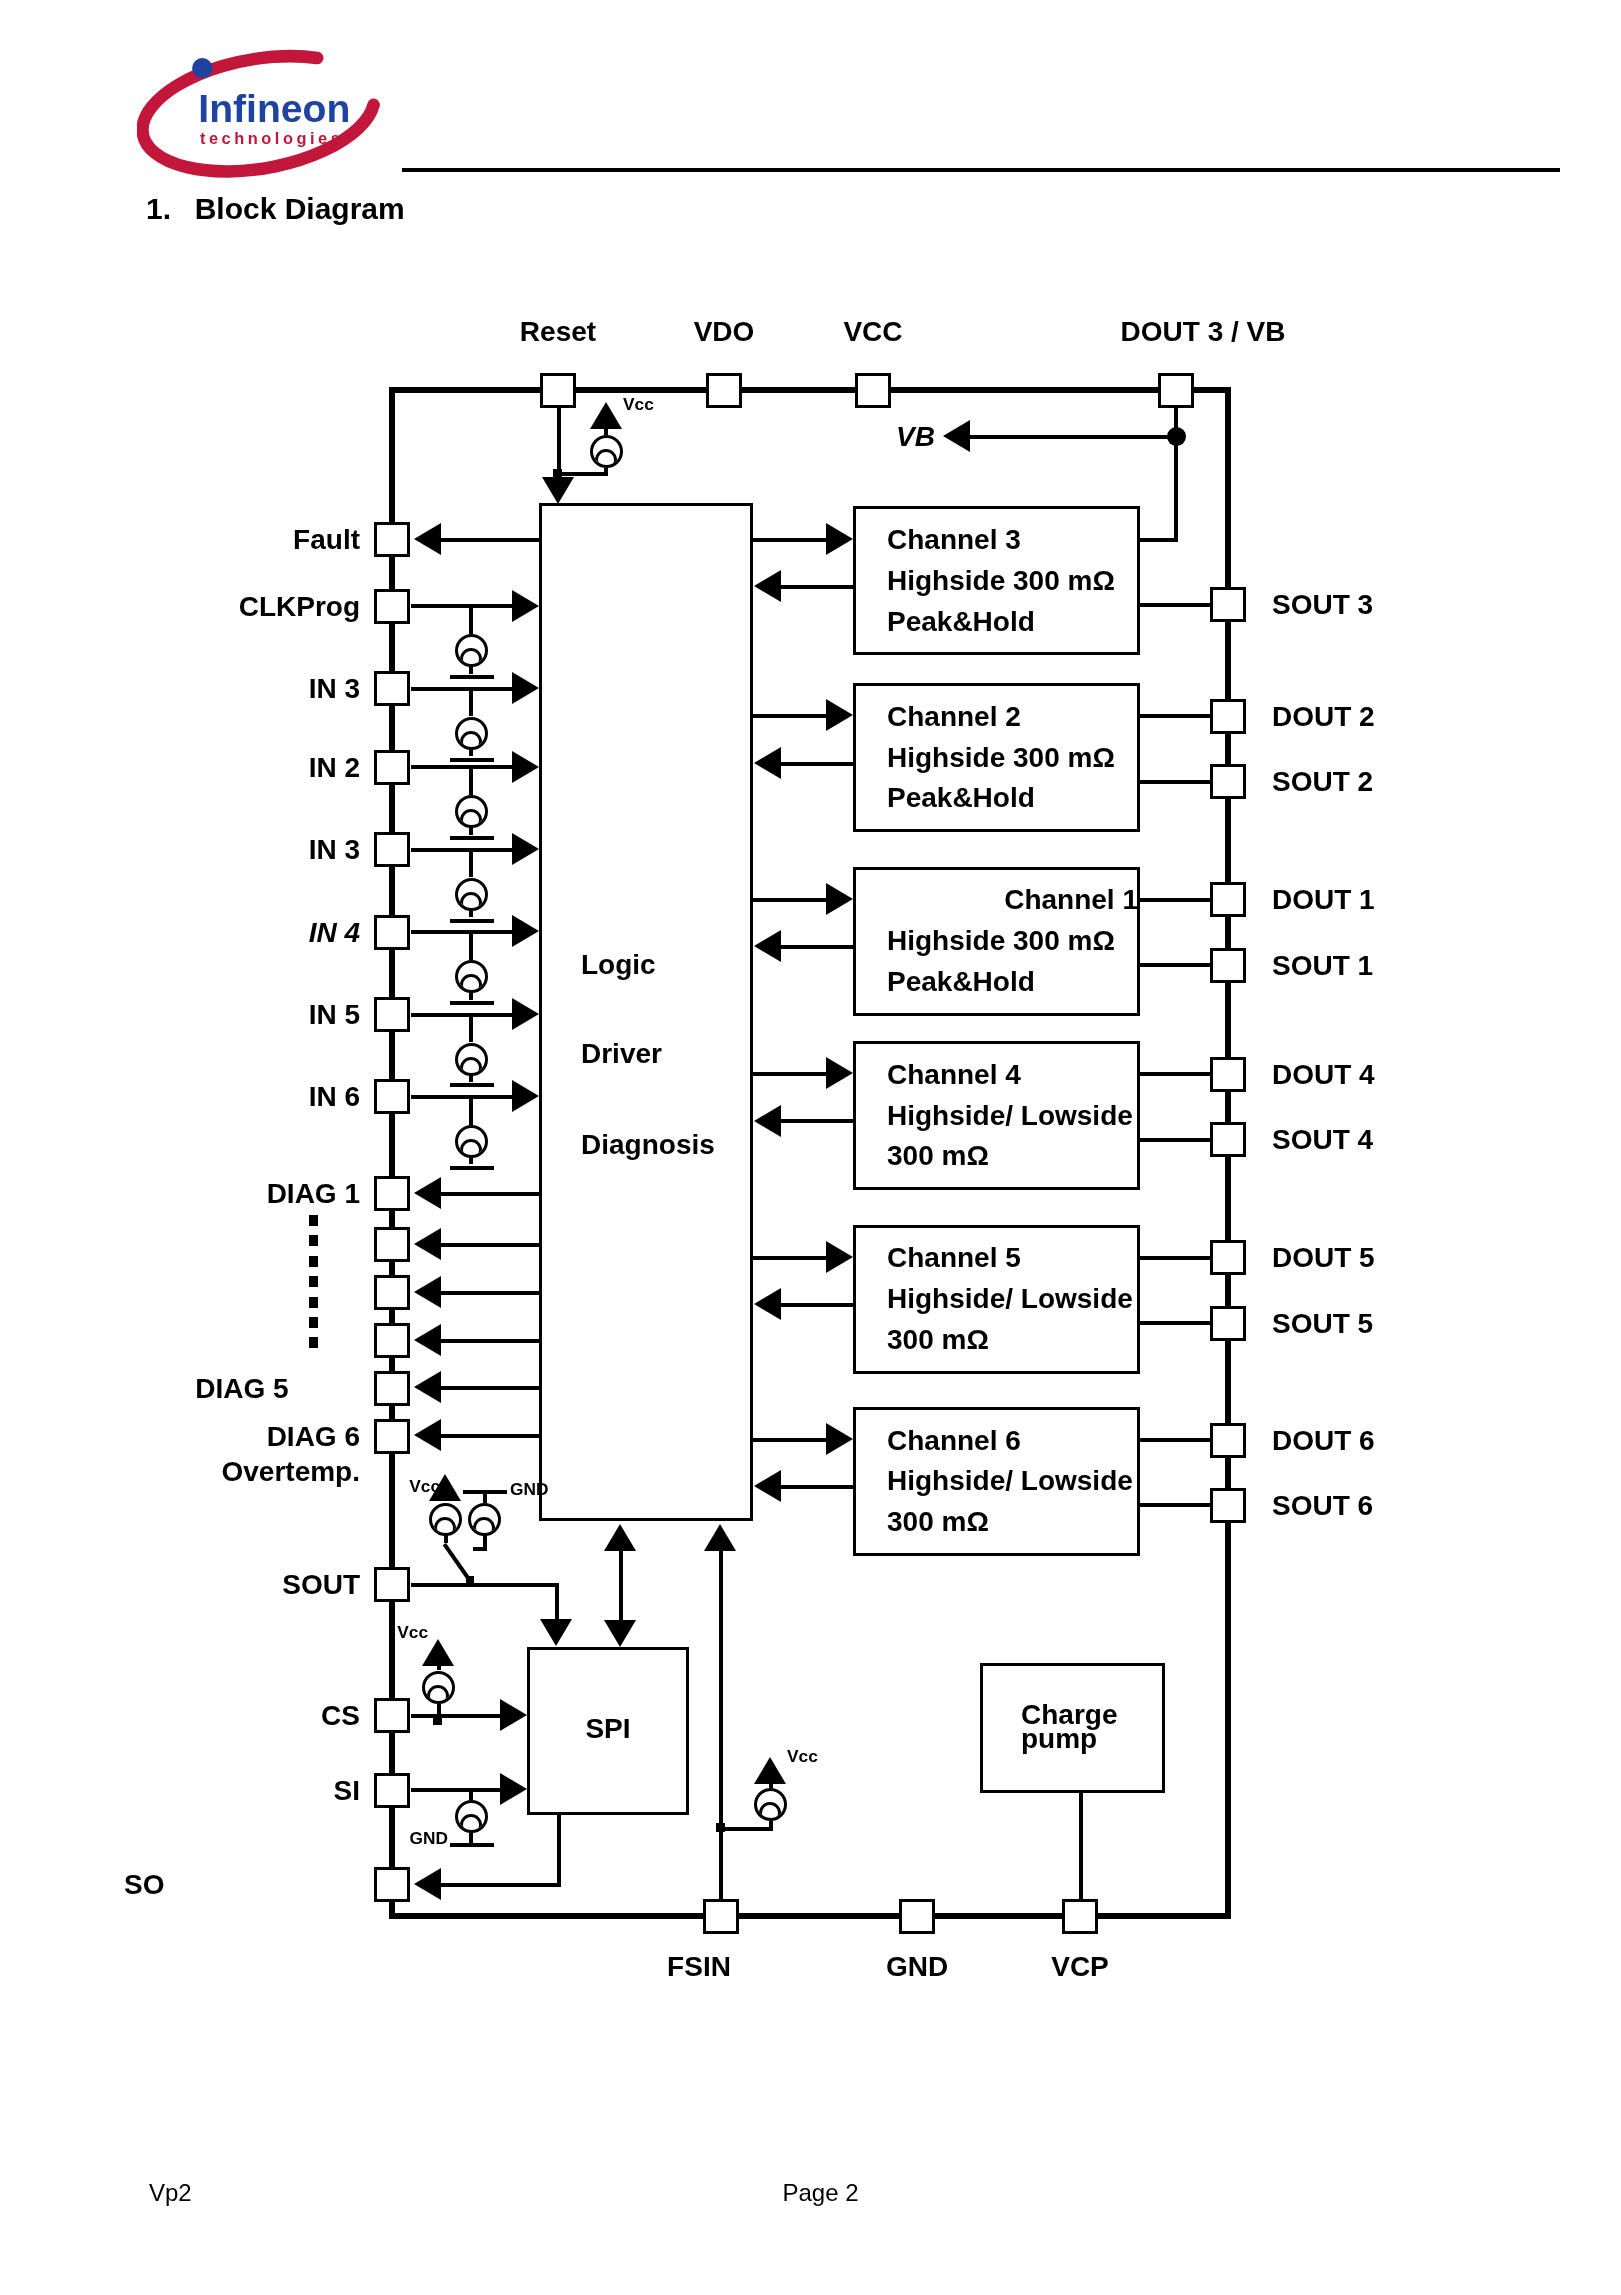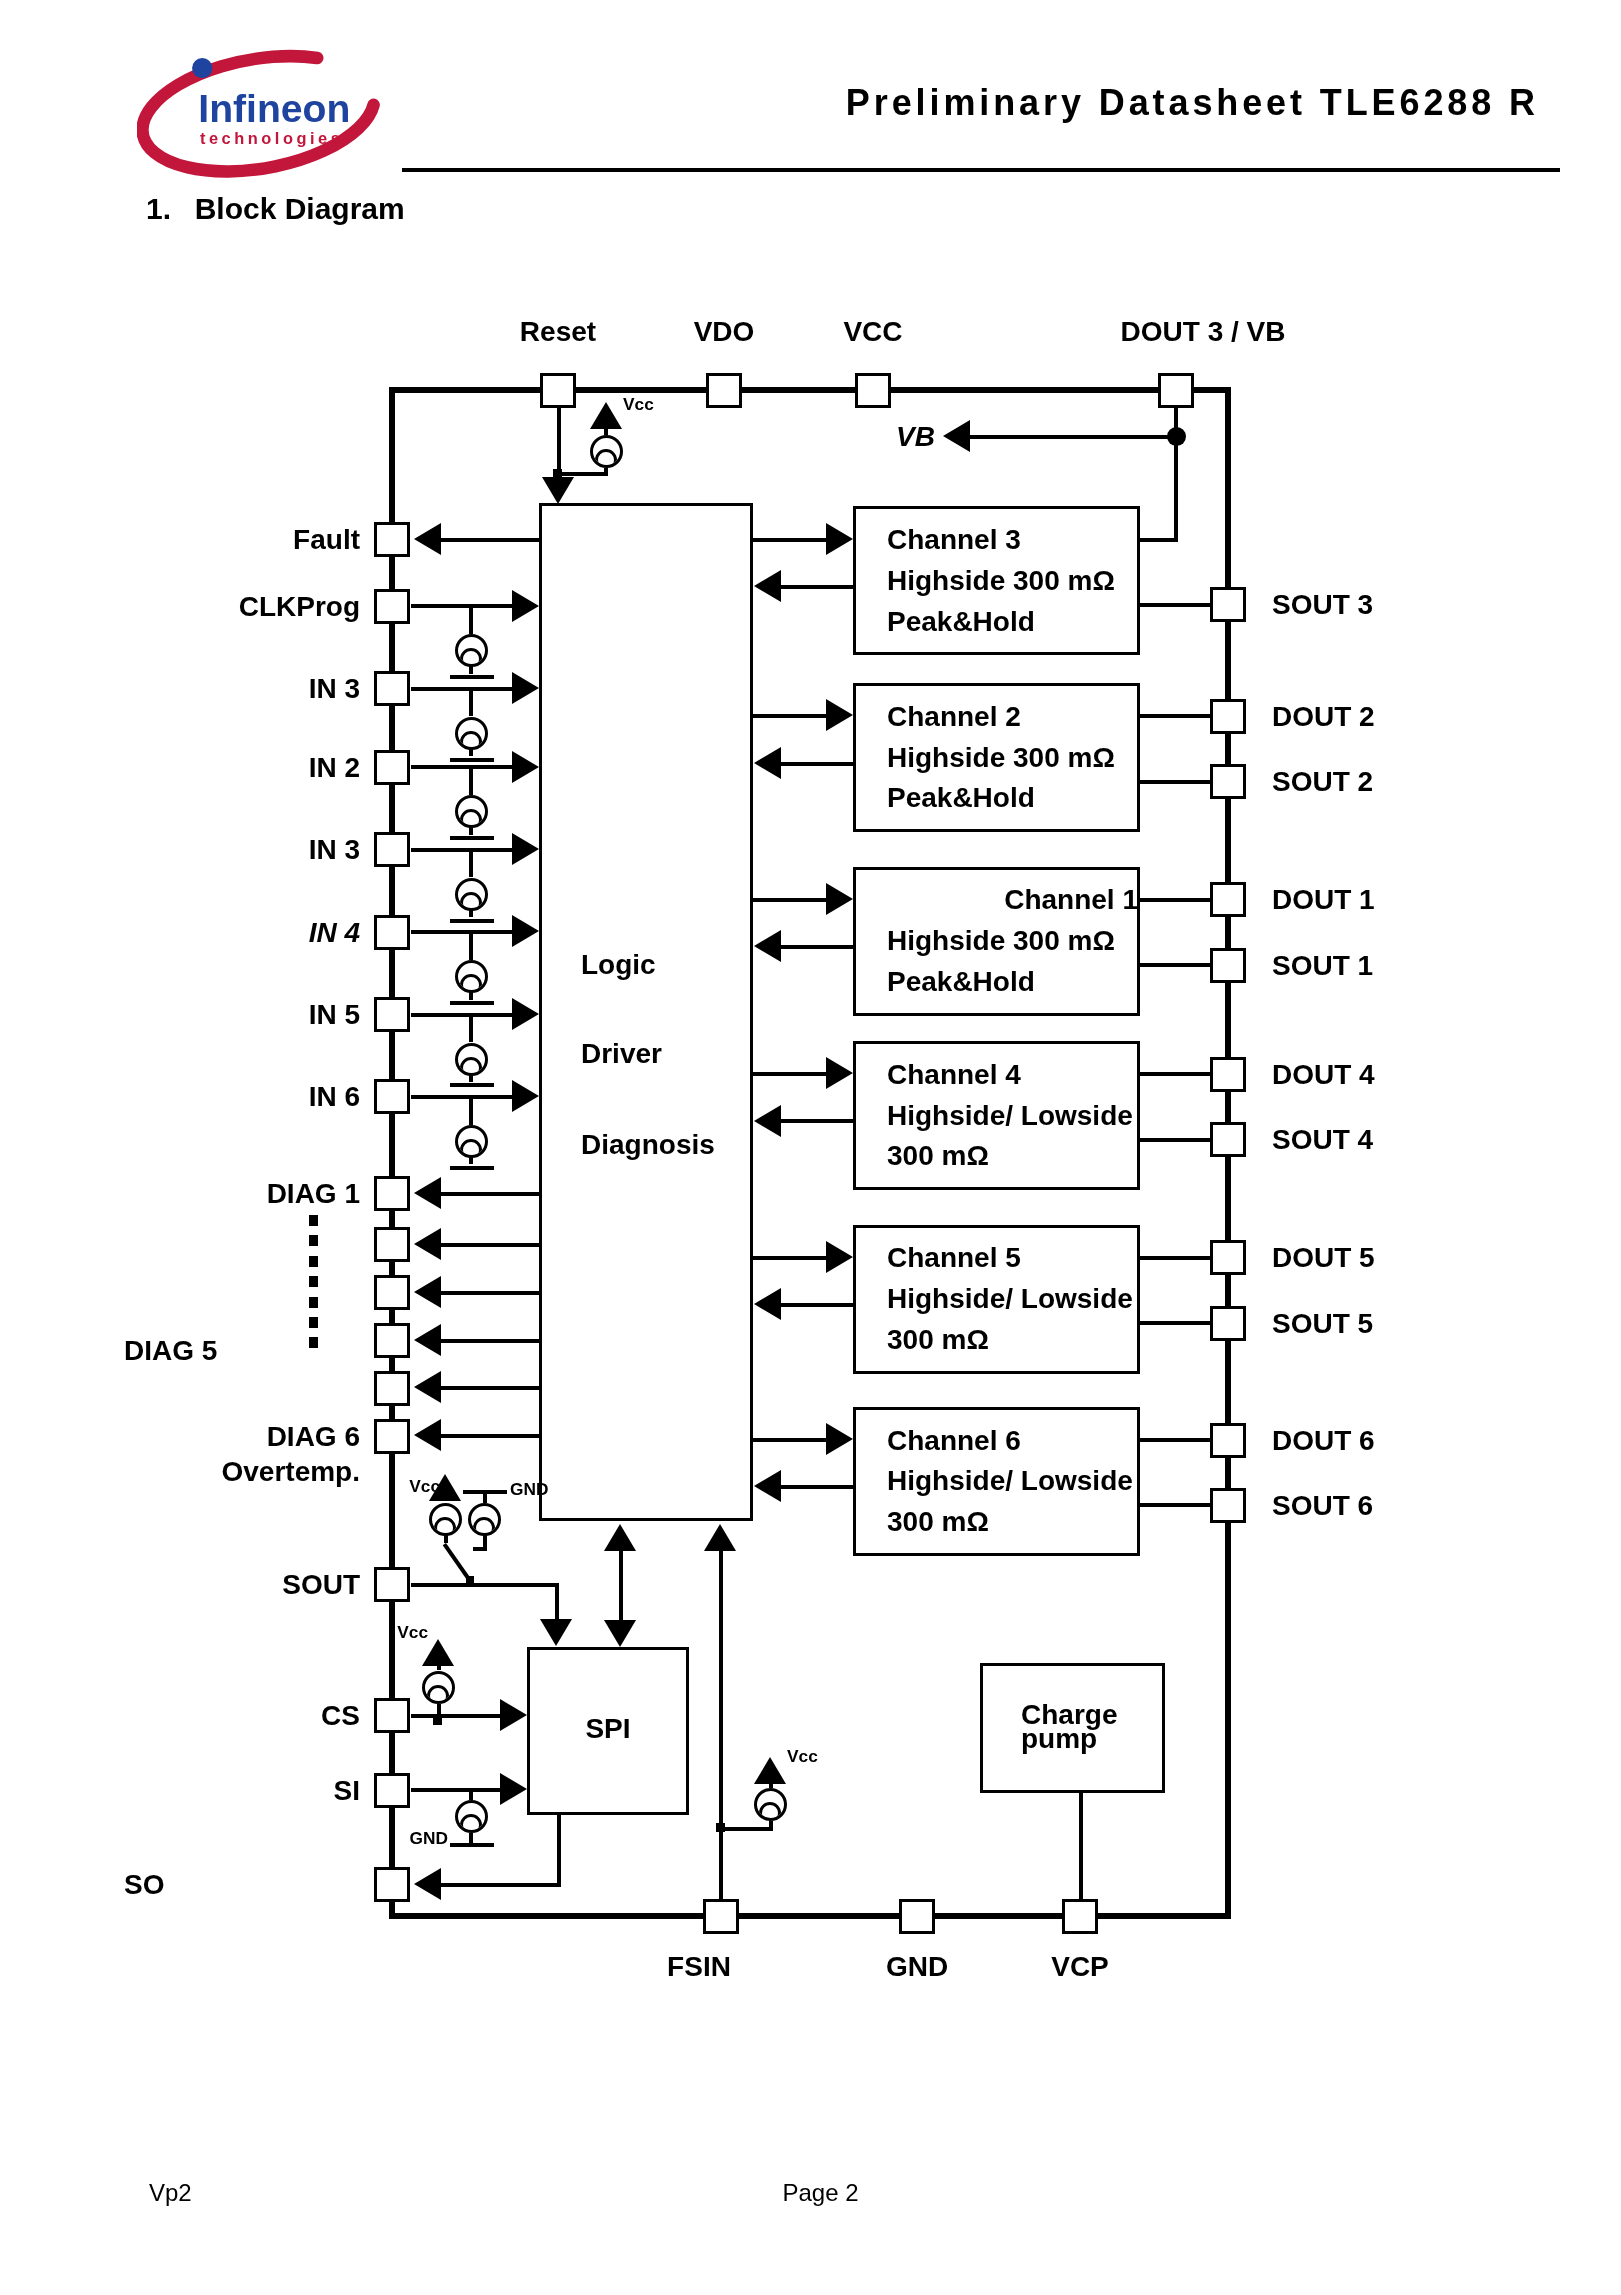--- a/index.html
+++ b/index.html
@@ -28,21 +28,20 @@
 <body>
 <div id="canvas">
 
 <svg id="logo" width="251" height="133" viewBox="0 0 320 170">
   <path d="M 230 14 A 150 70 -10 1 0 302 74" fill="none" stroke="var(--inf-red)" stroke-width="16" stroke-linecap="round"></path>
   <circle cx="83" cy="27" r="13" fill="var(--inf-blue)"></circle>
   <text x="78" y="96" font-weight="bold" font-size="50" fill="var(--inf-blue)">Infineon</text>
   <text x="80" y="124" font-weight="bold" font-size="21" letter-spacing="4.5" fill="var(--inf-red)">technologies</text>
 </svg>
 
-<div id="title">Preliminary Datasheet TLE6288 R</div>
 <div id="rule"></div>
 <div id="heading">
   <span>1.</span>
   <span>Block Diagram</span>
 </div>
 
 <div class="footer" style="left:149px;">Vp2</div>
 <div class="footer" style="left:0;width:1641px;text-align:center;">Page 2</div>
 
 <div class="box" style="left: 389px; top: 387px; width: 842px; height: 1532px; border-width: 6.3px;"></div>
@@ -175,21 +174,21 @@
     <div class="pinbox" style="left: 374px; top: 997px;"></div>
     <div class="plabel" style="left: 124px; top: 997px; width: 236px; text-align: right;">IN 5</div>
     <div class="pinbox" style="left: 374px; top: 1079px;"></div>
     <div class="plabel" style="left: 124px; top: 1079px; width: 236px; text-align: right;">IN 6</div>
     <div class="pinbox" style="left: 374px; top: 1176px;"></div>
     <div class="plabel" style="left: 124px; top: 1176px; width: 236px; text-align: right;">DIAG 1</div>
     <div class="pinbox" style="left: 374px; top: 1227px;"></div>
     <div class="pinbox" style="left: 374px; top: 1275px;"></div>
     <div class="pinbox" style="left: 374px; top: 1323px;"></div>
     <div class="pinbox" style="left: 374px; top: 1371px;"></div>
-    <div class="plabel" style="left: 124px; top: 1333px; width: 236px; text-align: left;">DIAG 5</div>
+    <div class="plabel" style="left: 124px; top: 1371px; width: 236px; text-align: center;">DIAG 5</div>
     <div class="pinbox" style="left: 374px; top: 1419px;"></div>
     <div class="plabel" style="left: 124px; top: 1419px; width: 236px; text-align: right;">DIAG 6</div>
     <div class="pinbox" style="left: 374px; top: 1567px;"></div>
     <div class="plabel" style="left: 124px; top: 1567px; width: 236px; text-align: right;">SOUT</div>
     <div class="pinbox" style="left: 374px; top: 1698px;"></div>
     <div class="plabel" style="left: 124px; top: 1698px; width: 236px; text-align: right;">CS</div>
     <div class="pinbox" style="left: 374px; top: 1773px;"></div>
     <div class="plabel" style="left: 124px; top: 1773px; width: 236px; text-align: right;">SI</div>
     <div class="pinbox" style="left: 374px; top: 1867px;"></div>
     <div class="plabel" style="left: 124px; top: 1867px; width: 236px; ">SO</div>

